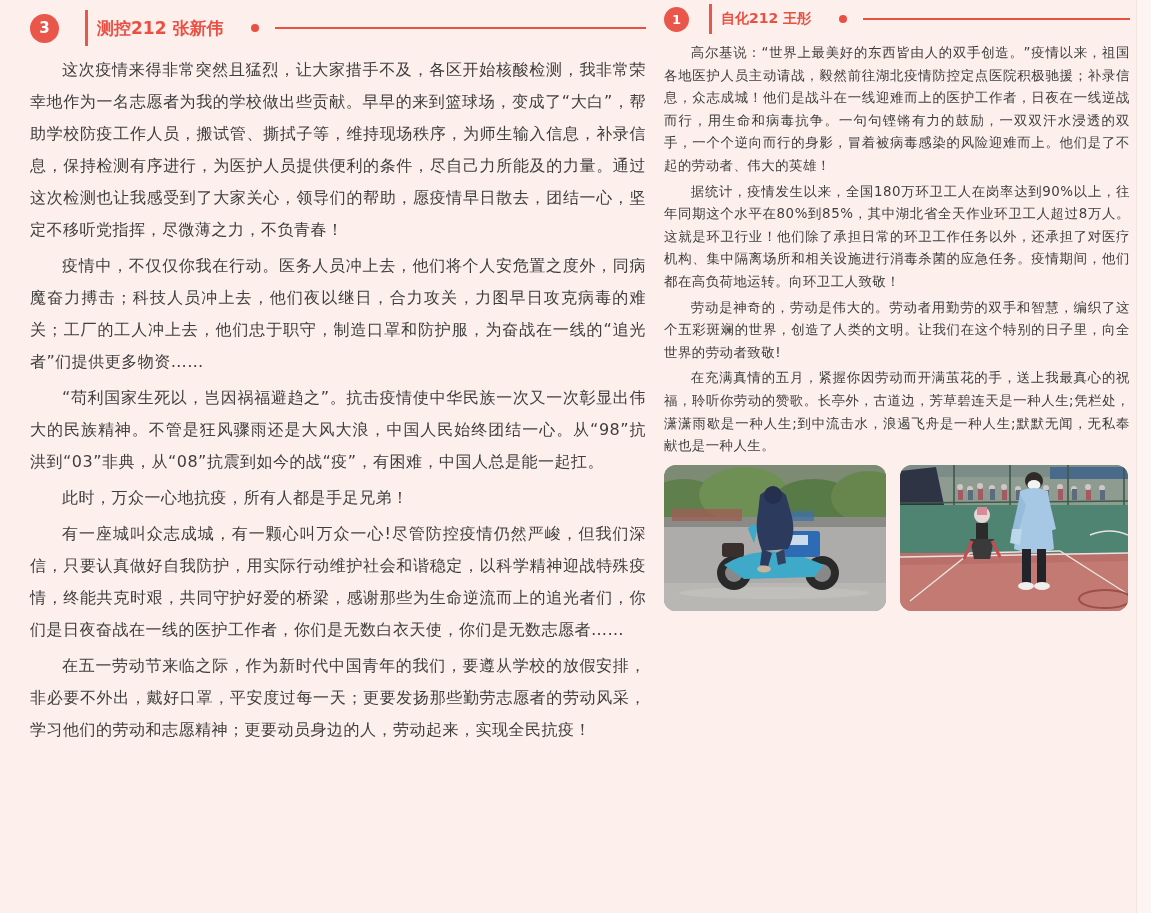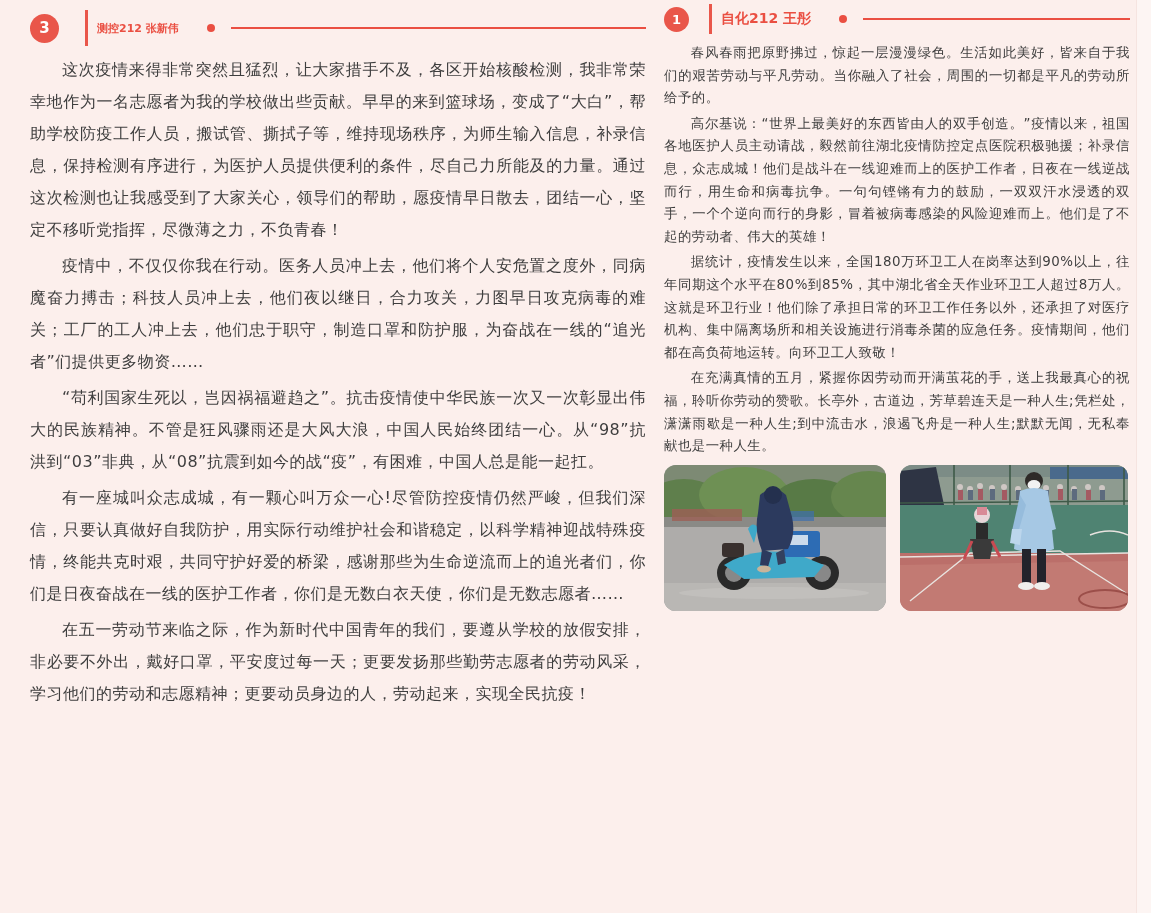--- a/index.html
+++ b/index.html
@@ -23,21 +23,21 @@
     border-radius:50%;background:#e9564a;color:#fff;
     display:flex;align-items:center;justify-content:center;
     font-weight:bold;flex:0 0 auto;
   }
   .col-left .badge{width:29px;height:29px;font-size:15px;}
   .col-right .badge{width:25px;height:25px;font-size:13px;}
   .vbar{width:3px;background:#e9564a;flex:0 0 auto;}
   .col-left .vbar{height:36px;margin-left:26px;margin-right:9px;}
   .col-right .vbar{height:30px;margin-left:20px;margin-right:9px;}
   .sec-title{color:#ea4f42;font-weight:bold;white-space:nowrap;}
-  .col-left .sec-title{font-size:11px;}
+  .col-left .sec-title{font-size:17px;}
   .col-right .sec-title{font-size:14px;}
   .hdot{
     width:8px;height:8px;border-radius:50%;background:#ea4f42;
     margin-left:28px;margin-right:16px;flex:0 0 auto;
   }
   .hline{height:2px;background:#ea4f42;flex:1 1 auto;}
 
   
   .essay{margin-top:8px;}
   .essay p{
@@ -69,37 +69,38 @@
     <div class="badge">3</div>
     <div class="vbar"></div>
     <div class="sec-title">测控212 张新伟</div>
     <div class="hdot"></div>
     <div class="hline"></div>
   </div>
   <div class="essay">
     <p>这次疫情来得非常突然且猛烈，让大家措手不及，各区开始核酸检测，我非常荣幸地作为一名志愿者为我的学校做出些贡献。早早的来到篮球场，变成了“大白”，帮助学校防疫工作人员，搬试管、撕拭子等，维持现场秩序，为师生输入信息，补录信息，保持检测有序进行，为医护人员提供便利的条件，尽自己力所能及的力量。通过这次检测也让我感受到了大家关心，领导们的帮助，愿疫情早日散去，团结一心，坚定不移听党指挥，尽微薄之力，不负青春！</p>
     <p>疫情中，不仅仅你我在行动。医务人员冲上去，他们将个人安危置之度外，同病魔奋力搏击；科技人员冲上去，他们夜以继日，合力攻关，力图早日攻克病毒的难关；工厂的工人冲上去，他们忠于职守，制造口罩和防护服，为奋战在一线的“追光者”们提供更多物资……</p>
     <p>“苟利国家生死以，岂因祸福避趋之”。抗击疫情使中华民族一次又一次彰显出伟大的民族精神。不管是狂风骤雨还是大风大浪，中国人民始终团结一心。从“98”抗洪到“03”非典，从“08”抗震到如今的战“疫”，有困难，中国人总是能一起扛。</p>
+    <p>此时，万众一心地抗疫，所有人都是手足兄弟！</p>
     <p>有一座城叫众志成城，有一颗心叫万众一心!尽管防控疫情仍然严峻，但我们深信，只要认真做好自我防护，用实际行动维护社会和谐稳定，以科学精神迎战特殊疫情，终能共克时艰，共同守护好爱的桥梁，感谢那些为生命逆流而上的追光者们，你们是日夜奋战在一线的医护工作者，你们是无数白衣天使，你们是无数志愿者……</p>
     <p>在五一劳动节来临之际，作为新时代中国青年的我们，要遵从学校的放假安排，非必要不外出，戴好口罩，平安度过每一天；更要发扬那些勤劳志愿者的劳动风采，学习他们的劳动和志愿精神；更要动员身边的人，劳动起来，实现全民抗疫！</p>
   </div>
 </div>
 
 <div class="col-right">
   <div class="sec-header">
     <div class="badge">1</div>
     <div class="vbar"></div>
     <div class="sec-title">自化212 王彤</div>
     <div class="hdot"></div>
     <div class="hline"></div>
   </div>
   <div class="essay">
-    <p>春风春雨把原野拂过，惊起一层漫漫绿色。生活如此美好，皆来自于我们的艰苦劳动与平凡劳动。当你融入了社会，周围的一切都是平凡的劳动所给予的。</p>
     <p>高尔基说：“世界上最美好的东西皆由人的双手创造。”疫情以来，祖国各地医护人员主动请战，毅然前往湖北疫情防控定点医院积极驰援；补录信息，众志成城！他们是战斗在一线迎难而上的医护工作者，日夜在一线逆战而行，用生命和病毒抗争。一句句铿锵有力的鼓励，一双双汗水浸透的双手，一个个逆向而行的身影，冒着被病毒感染的风险迎难而上。他们是了不起的劳动者、伟大的英雄！</p>
     <p>据统计，疫情发生以来，全国180万环卫工人在岗率达到90%以上，往年同期这个水平在80%到85%，其中湖北省全天作业环卫工人超过8万人。这就是环卫行业！他们除了承担日常的环卫工作任务以外，还承担了对医疗机构、集中隔离场所和相关设施进行消毒杀菌的应急任务。疫情期间，他们都在高负荷地运转。向环卫工人致敬！</p>
+    <p>劳动是神奇的，劳动是伟大的。劳动者用勤劳的双手和智慧，编织了这个五彩斑斓的世界，创造了人类的文明。让我们在这个特别的日子里，向全世界的劳动者致敬!</p>
     <p>在充满真情的五月，紧握你因劳动而开满茧花的手，送上我最真心的祝福，聆听你劳动的赞歌。长亭外，古道边，芳草碧连天是一种人生;凭栏处，潇潇雨歇是一种人生;到中流击水，浪遏飞舟是一种人生;默默无闻，无私奉献也是一种人生。</p>
   </div>
 
   <div class="photo-grid">
 
     <div class="photo">
       <svg viewBox="0 0 222 146" preserveAspectRatio="none">
         <rect x="0" y="0" width="222" height="146" fill="#a9a7a3"></rect>
         <rect x="0" y="0" width="222" height="58" fill="#7d8a74"></rect>
         <ellipse cx="20" cy="40" rx="40" ry="26" fill="#5f7f4c"></ellipse>

